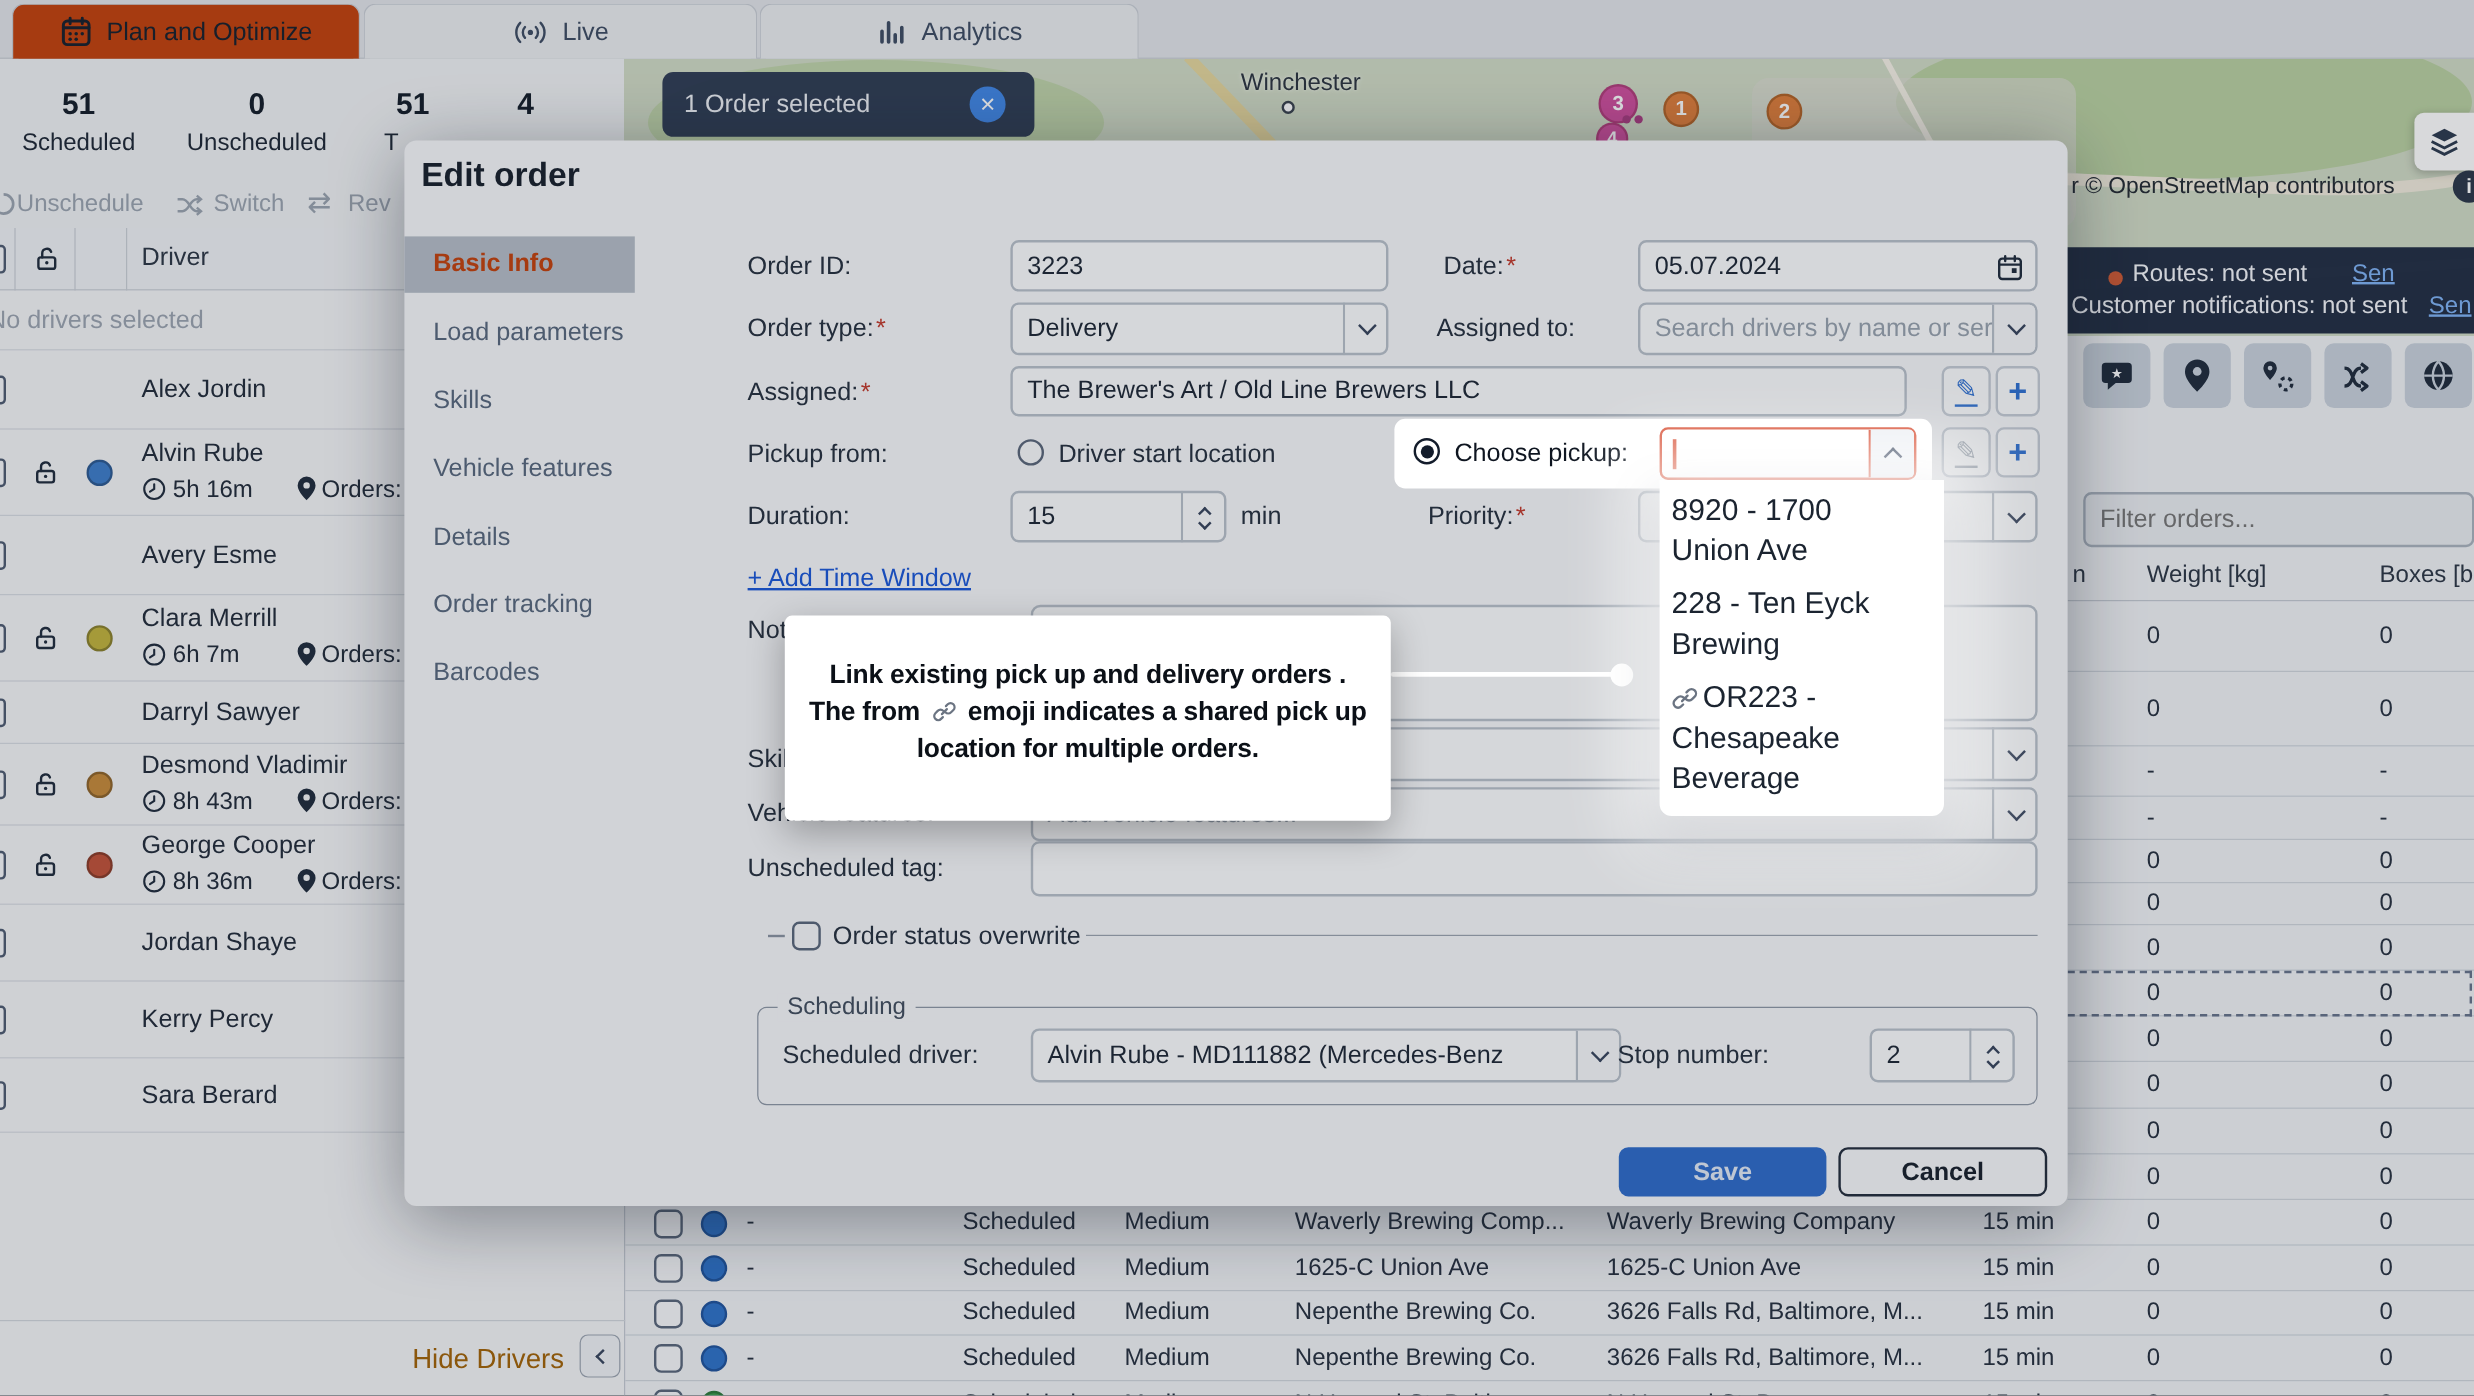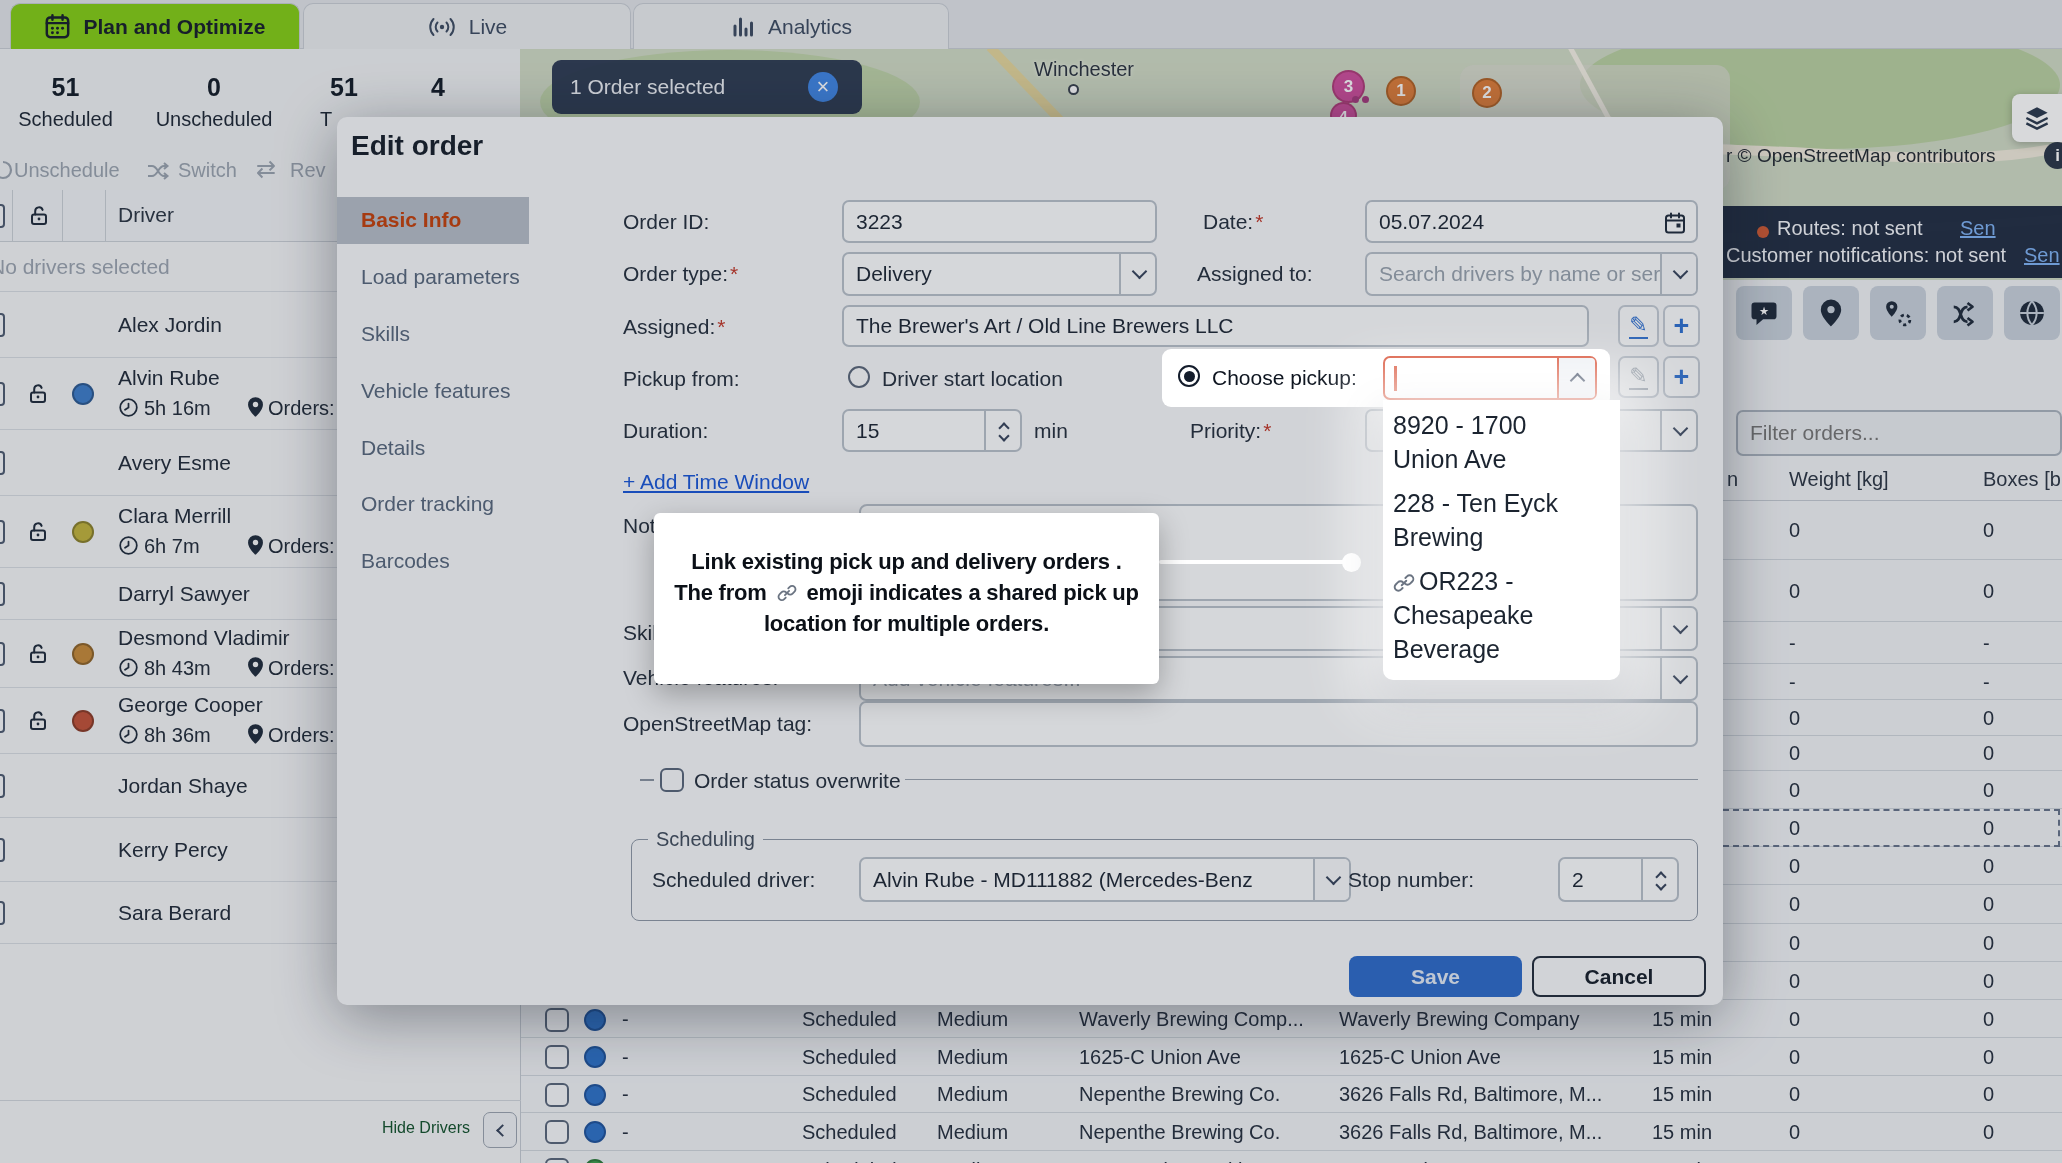--- a/index.html
+++ b/index.html
@@ -73,21 +73,21 @@
         <path d="M12 2l9 4.5L12 11 3 6.5z" fill="#2c3a4e"></path>
         <path d="M3 11l9 4.5 9-4.5M3 15.5l9 4.5 9-4.5" fill="none" stroke="#2c3a4e" stroke-width="2"></path>
       </svg>
   </div>
   <span class="a" style="left:1726px;top:145px;font-size:19px;color:#242b33;z-index:2;white-space:nowrap">r © OpenStreetMap contributors</span>
   <div class="a" style="left:2044px;top:142px;width:27px;height:27px;border-radius:50%;background:#2a3648;color:#fff;font-size:17px;font-weight:bold;display:flex;align-items:center;justify-content:center;z-index:2">i</div>
 
   <div class="a" style="left:521px;top:280px;width:1541px;height:883px;background:#eff1f4;z-index:2"></div>
 
   <div class="a" style="left:0;top:0;width:2062px;height:49px;background:#e0e3e8;border-bottom:1px solid #c7ccd3;z-index:6"></div>
-  <div class="tab" style="left:10px;width:290px;background:#84cc16;font-weight:bold;color:#17202c;z-index:7">
+  <div class="tab" style="left:10px;width:290px;background:#c2410c;font-weight:normal;color:#17202c;z-index:7">
     <svg width="27" height="27" viewBox="0 0 24 24">
         <rect x="2.5" y="4" width="19" height="17.5" rx="3" fill="none" stroke="#17202c" stroke-width="2.2"></rect>
         <path d="M2.5 9h19M7.5 2v4M16.5 2v4" stroke="#17202c" stroke-width="2.2" fill="none" stroke-linecap="round"></path>
         <circle cx="7.5" cy="13.5" r="1.3" fill="#17202c"></circle>
         <circle cx="12" cy="13.5" r="1.3" fill="#17202c"></circle>
         <circle cx="16.5" cy="13.5" r="1.3" fill="#17202c"></circle>
         <circle cx="7.5" cy="17.5" r="1.3" fill="#17202c"></circle>
         <circle cx="12" cy="17.5" r="1.3" fill="#17202c"></circle>
       </svg>
     <span>Plan and Optimize</span>
@@ -417,21 +417,21 @@
   <div class="drow" style="top:818px;height:64px;z-index:5">
     <div class="slv" style="top:20px"></div>
     <span class="dname" style="left:118px;top:50%;transform:translateY(-50%)">Kerry Percy</span>
   </div>
   <div class="drow" style="top:882px;height:62px;z-index:5">
     <div class="slv" style="top:19px"></div>
     <span class="dname" style="left:118px;top:50%;transform:translateY(-50%)">Sara Berard</span>
   </div>
 
   <div class="a" style="left:0;top:1100px;width:521px;height:1px;background:#d0d5db;z-index:5"></div>
-  <span class="a" style="left:340px;top:1119px;width:130px;text-align:right;font-size:16px;color:#14532d;z-index:5;white-space:nowrap">Hide Drivers</span>
+  <span class="a" style="left:340px;top:1119px;width:130px;text-align:right;font-size:23px;color:#a16207;z-index:5;white-space:nowrap">Hide Drivers</span>
   <div class="a" style="left:483px;top:1112px;width:34px;height:36px;border:1.5px solid #9aa3af;border-radius:7px;background:#eef0f3;display:flex;align-items:center;justify-content:center;z-index:5">
     <span class="cv cvl" style="width:9px;height:9px;border-width:2px"></span>
   </div>
 
   <div class="a" style="left:337px;top:117px;width:1386px;height:888px;background:#f5f6f8;border-radius:10px;box-shadow:0 12px 60px rgba(15,22,35,.4);z-index:10"></div>
   <span class="a" style="left:351px;top:130px;font-size:28px;font-weight:bold;color:#17202c;z-index:11">Edit order</span>
 
   <div class="a" style="left:337px;top:197px;width:192px;height:47px;background:#b4bbc6;z-index:11"></div>
   <span class="mtab" style="top:208px;font-weight:bold;color:#c2410c;z-index:12">Basic Info</span>
   <span class="mtab" style="top:265px;z-index:12">Load parameters</span>
@@ -510,21 +510,21 @@
   </div>
 
   <span class="lbl" style="left:623px;top:666px;z-index:11">Vehicle features:</span>
   <div class="inp" style="left:859px;top:656px;width:839px;height:45px;z-index:11">
     <span style="color:#97a1ad">Add vehicle features...</span>
     <span class="seg">
         <span class="cv"></span>
       </span>
   </div>
 
-  <span class="lbl" style="left:623px;top:712px;z-index:11">OpenStreetMap tag:</span>
+  <span class="lbl" style="left:623px;top:712px;z-index:11">Unscheduled tag:</span>
   <input class="inp" style="left: 859px; top: 701px; width: 839px; height: 46px; z-index: 11;">
 
   <div class="a" style="left:640px;top:779px;width:14px;height:2px;background:#8892a0;z-index:11"></div>
   <span class="cb" style="left:660px;top:768px;z-index:11"></span>
   <span class="lbl" style="left:694px;top:769px;z-index:11">Order status overwrite</span>
   <div class="a" style="left:905px;top:779px;width:793px;height:1px;background:#9aa3af;z-index:11"></div>
 
   <div class="a" style="left:631px;top:839px;width:1067px;height:82px;border:1.5px solid #8d97a5;border-radius:8px;z-index:11"></div>
   <span class="a" style="left:648px;top:828px;font-size:20px;color:#414d5e;background:#f5f6f8;padding:0 8px;z-index:12">Scheduling</span>
   <span class="lbl" style="left:652px;top:868px;z-index:12">Scheduled driver:</span>

